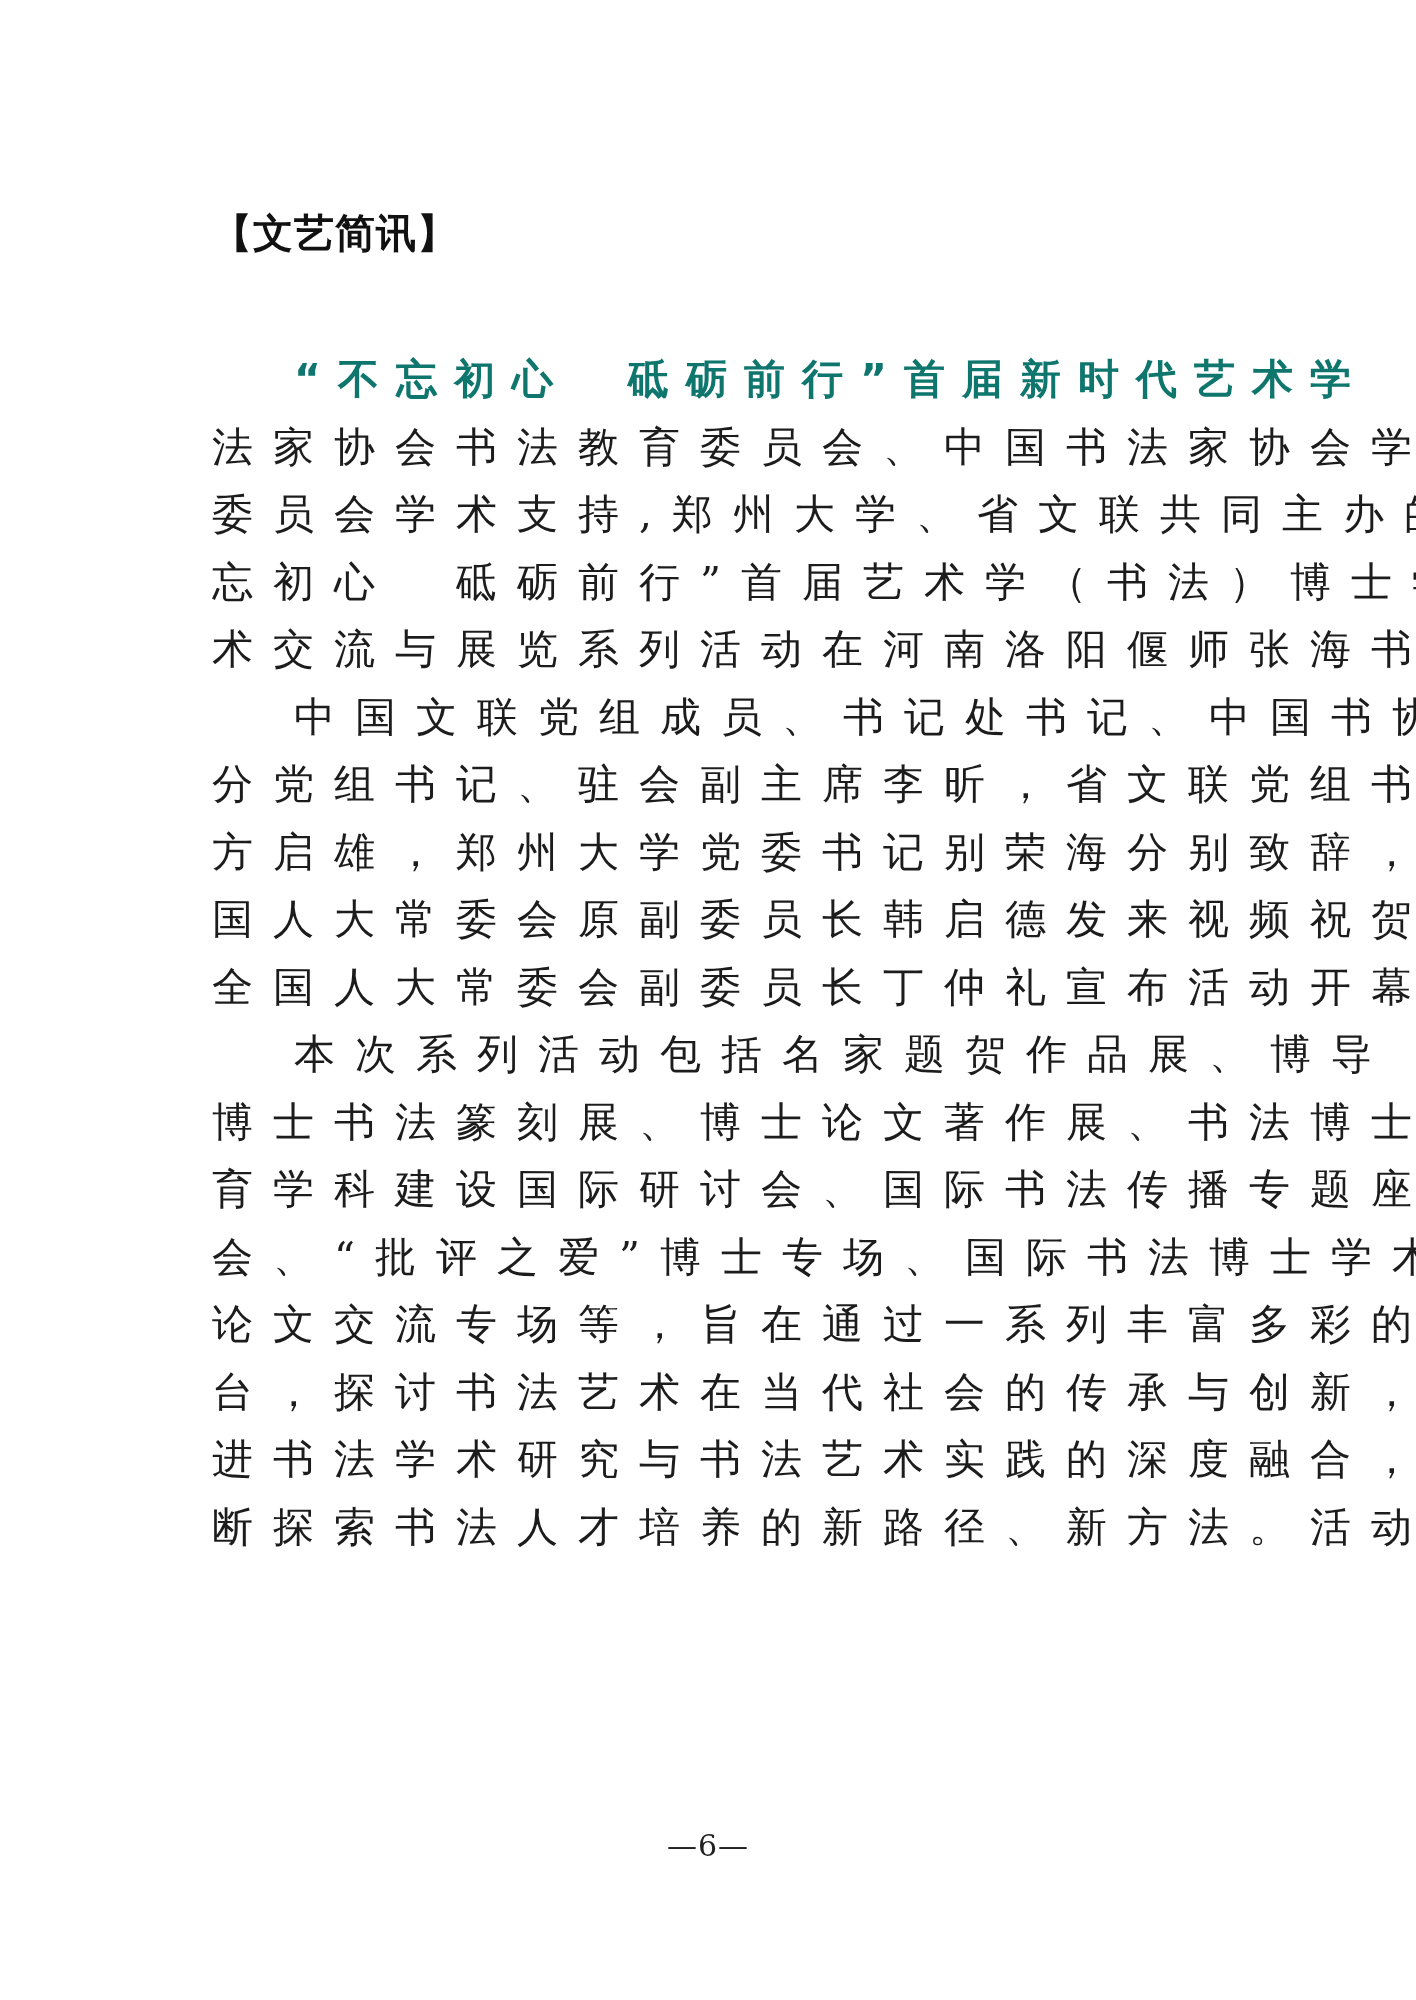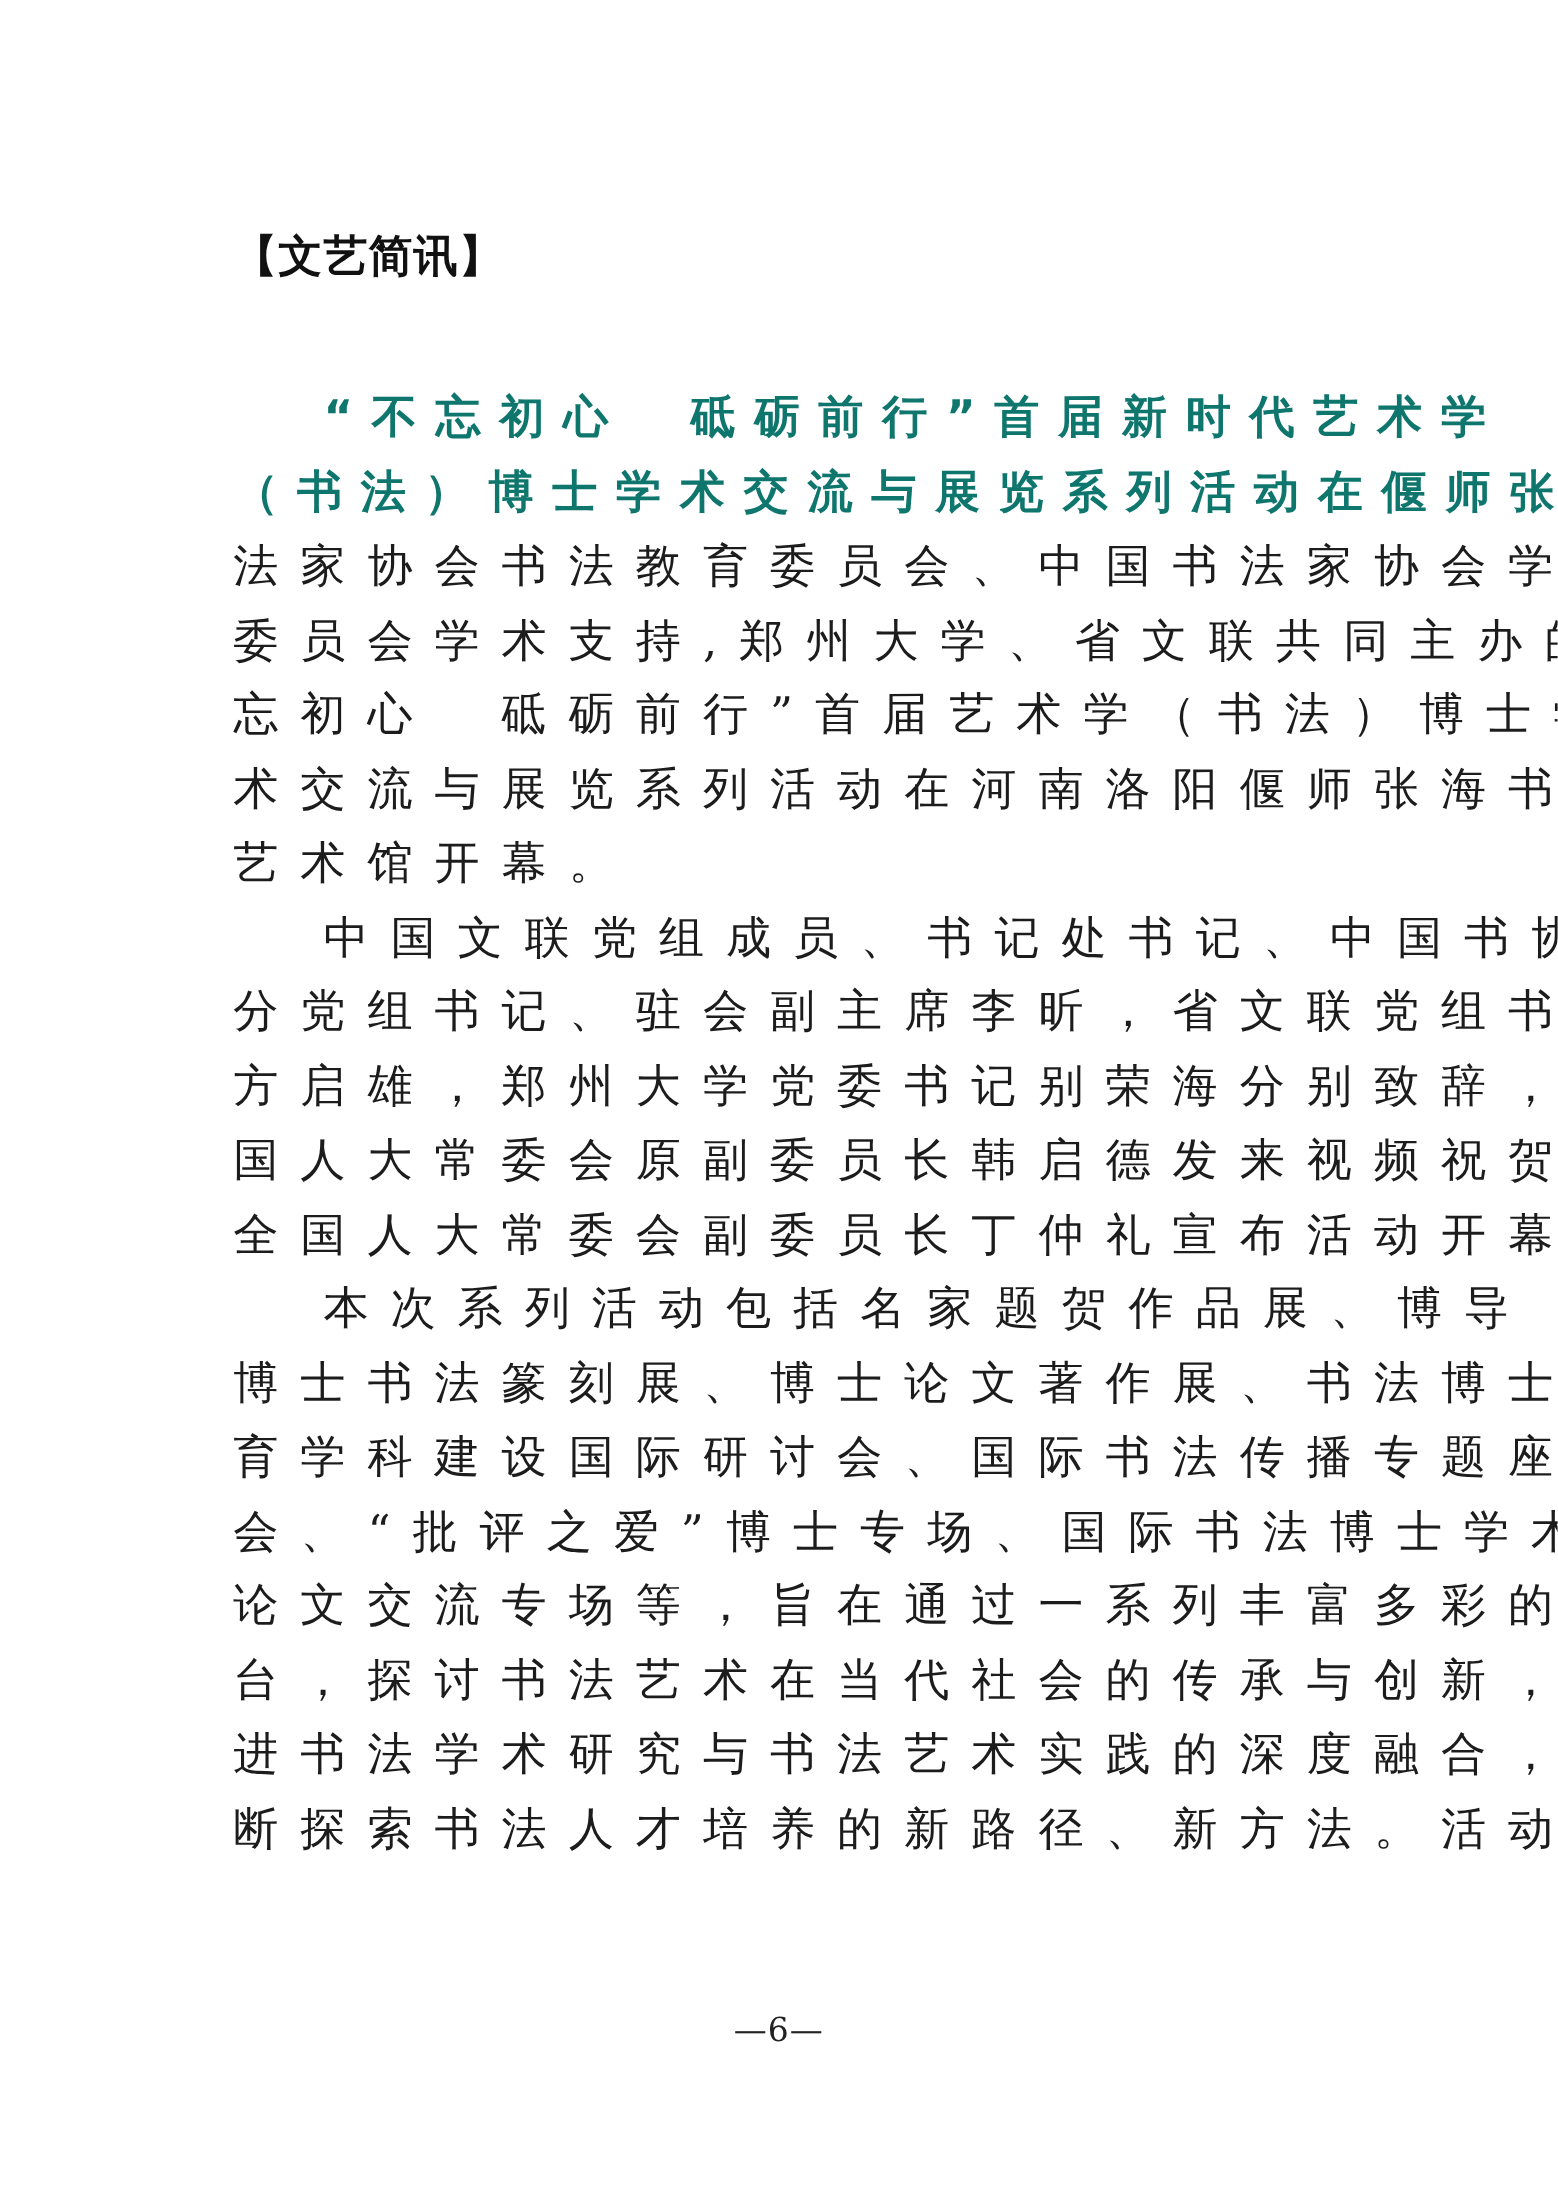--- a/index.html
+++ b/index.html
@@ -26,27 +26,25 @@
 </style>
 </head>
 <body>
 
 <div class="page">
 
   <div class="section-tag">【文艺简讯】</div>
 
   <div class="body-text">
     <span class="line indent"><span class="headline">“不忘初心　砥砺前行”首届新时代艺术学</span></span>
-    <span class="line"><span class="headline">（书法）博士学术交流与展览系列活动在偃师张</span></span>
 
     <span class="line">法家协会书法教育委员会、中国书法家协会学术</span>
     <span class="line">委员会学术支持,郑州大学、省文联共同主办的“不</span>
     <span class="line">忘初心　砥砺前行”首届艺术学（书法）博士学</span>
     <span class="line">术交流与展览系列活动在河南洛阳偃师张海书法</span>
-    <span class="line">艺术馆开幕。</span>
 
     <span class="line indent">中国文联党组成员、书记处书记、中国书协</span>
     <span class="line">分党组书记、驻会副主席李昕，省文联党组书记</span>
     <span class="line">方启雄，郑州大学党委书记别荣海分别致辞，全</span>
     <span class="line">国人大常委会原副委员长韩启德发来视频祝贺，</span>
     <span class="line">全国人大常委会副委员长丁仲礼宣布活动开幕。</span>
 
     <span class="line indent">本次系列活动包括名家题贺作品展、博导</span>
     <span class="line">博士书法篆刻展、博士论文著作展、书法博士教</span>
     <span class="line">育学科建设国际研讨会、国际书法传播专题座谈</span>

